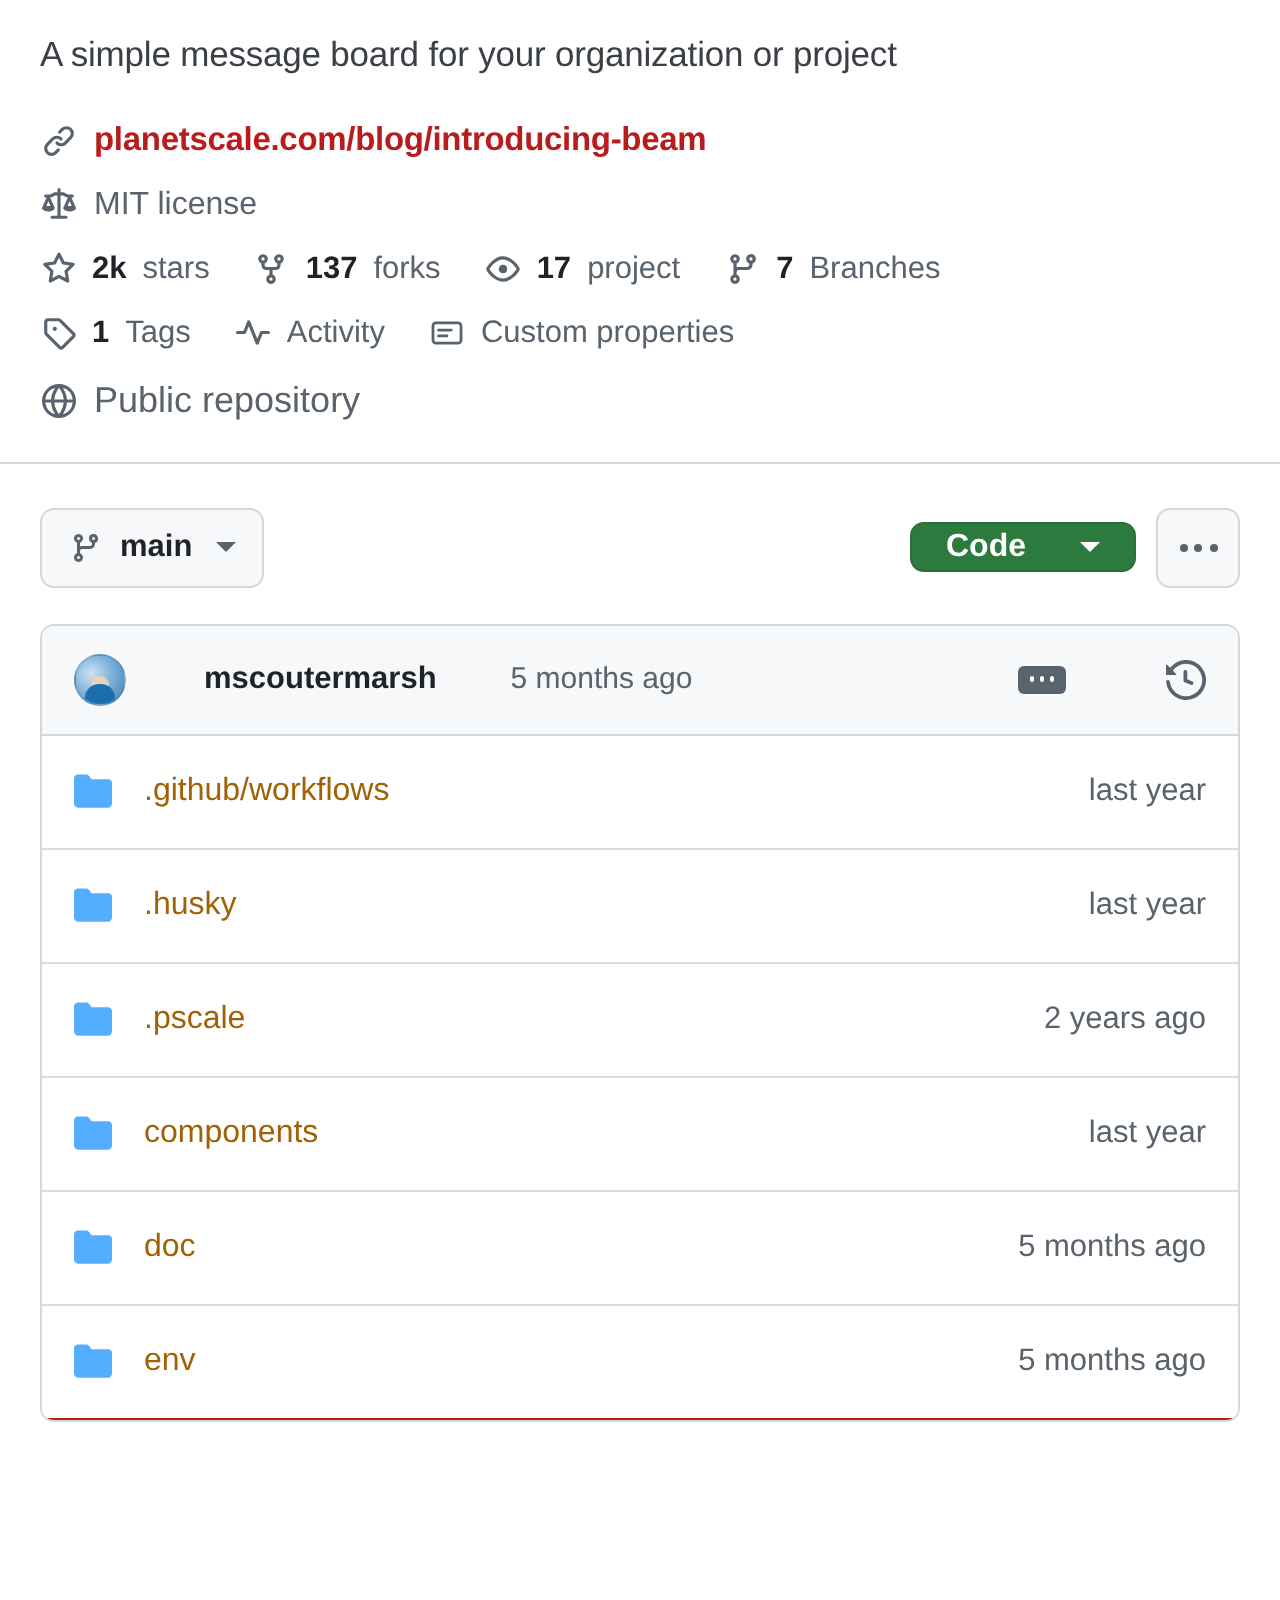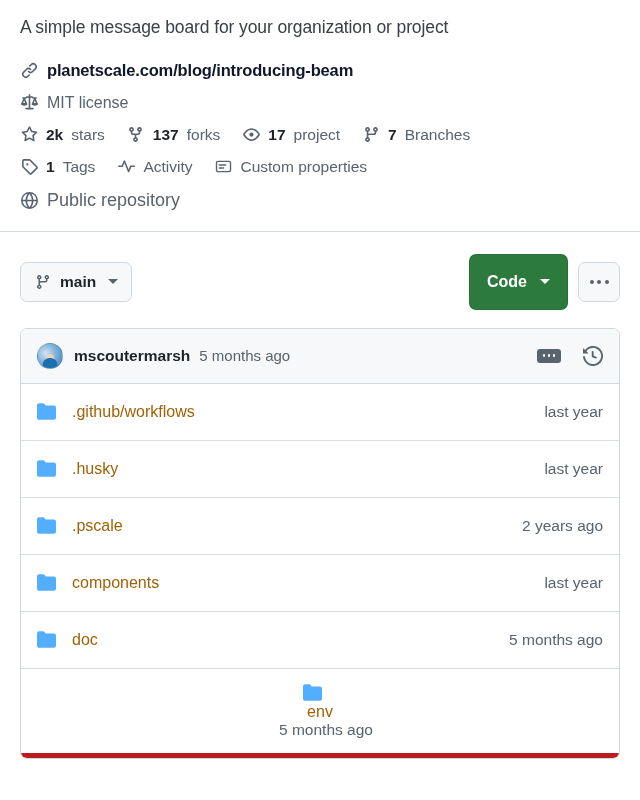--- a/index.html
+++ b/index.html
@@ -42,21 +42,21 @@
     height: 18px;
     flex: 0 0 18px;
     display: inline-flex;
     align-items: center;
     justify-content: center;
     color: #59636e;
   }
   .meta-icon svg { display: block; }
 
   .homepage-link {
-    color: #0f172a;
+    color: #b91c1c;
     font-weight: 700;
     font-size: 16.5px;
     text-decoration: none;
     letter-spacing: -0.15px;
   }
 
   .license-text { font-size: 16px; color: #59636e; }
 
   
   .stats-row {
@@ -142,22 +142,22 @@
     border-top: 5px solid #59636e;
     margin-left: 4px;
   }
   .caret-light { border-top-color: #ffffff; }
 
   .right-actions { display: flex; align-items: center; gap: 10px; }
 
   .code-button {
     display: inline-flex;
     align-items: center;
-    gap: 9px;
-    height: 56px;
+    gap: 23px;
+    height: 25px;
     padding: 0 17px;
     background: #2c7a3d;
     border: 1px solid rgba(31,35,40,0.12);
     border-radius: 7px;
     color: #ffffff;
     font-size: 16px;
     font-weight: 600;
     cursor: pointer;
   }
 
@@ -192,20 +192,21 @@
     overflow: hidden;
     background: #ffffff;
   }
 
   .commit-row {
     display: flex;
     align-items: center;
     background: #f6f8fa;
     padding: 14px 16px;
     border-bottom: 1px solid #d1d9e0;
+    gap: 28px;
   }
 
   .avatar {
     width: 26px; height: 26px;
     border-radius: 50%;
     flex: 0 0 26px;
     margin-right: 11px;
     overflow: hidden;
     background: radial-gradient(circle at 32% 38%, #cfe3f2 0%, #7fb3da 45%, #3f7fb5 100%);
     position: relative;
@@ -268,21 +269,21 @@
   
   .file-row {
     display: flex;
     align-items: center;
     padding: 14px 16px;
     border-bottom: 1px solid #d8dee4;
     background: #ffffff;
     min-height: 57px;
     cursor: pointer;
   }
-  .file-row:last-child { border-bottom: 5px solid #b91c1c; flex-direction: column; }
+  .file-row:last-child { border-bottom: 1px solid #b91c1c; }
 
   .folder-icon {
     flex: 0 0 20px;
     width: 20px; height: 20px;
     margin-right: 15px;
     display: inline-flex;
     align-items: center;
     color: #54aeff;
   }
   .folder-icon svg { display: block; }

